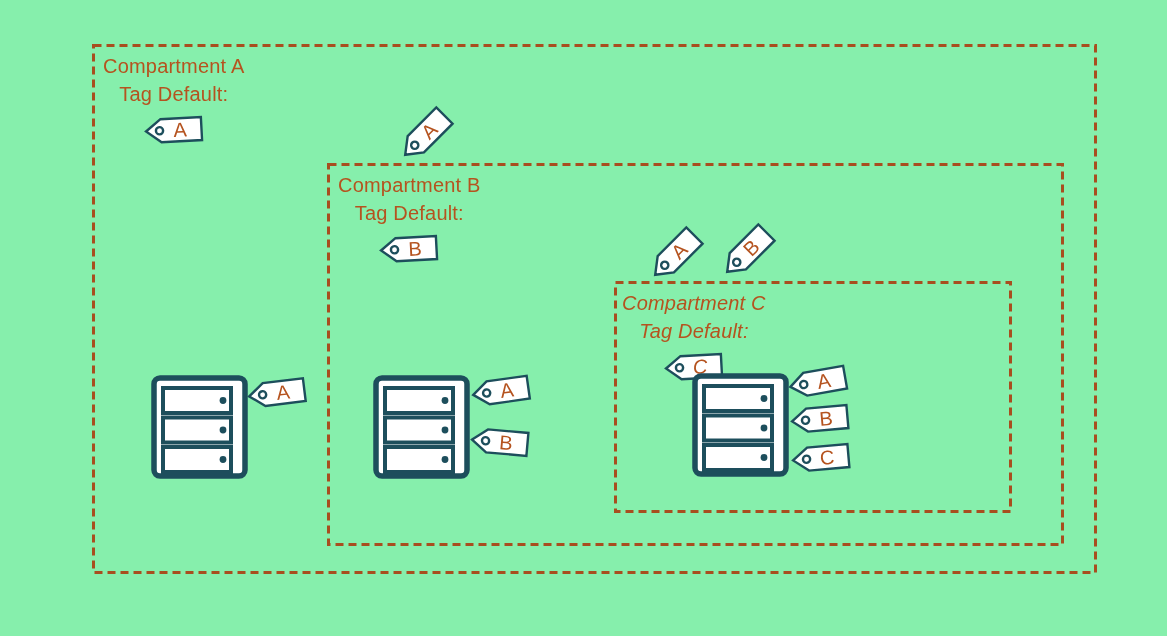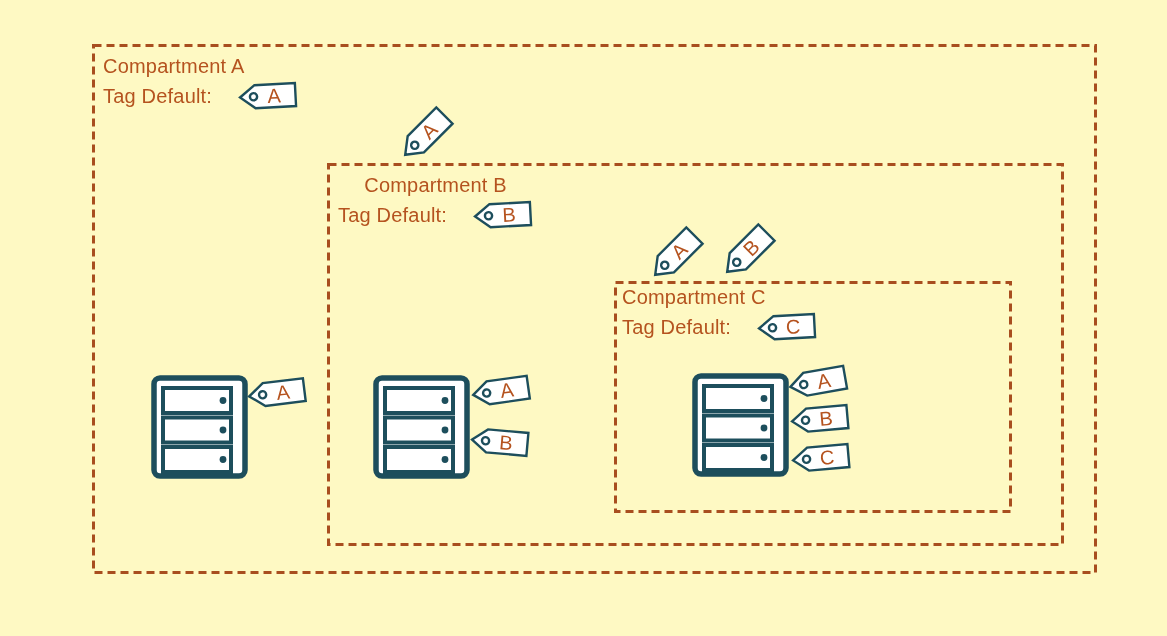--- a/index.html
+++ b/index.html
@@ -1,26 +1,26 @@
 <!DOCTYPE html>
 <html><head>
 <meta charset="utf-8">
 <style>
   html,body{margin:0;padding:0;background:#ffffff;}
   .canvas{
     position:relative;
     width:1167px;height:636px;
-    background:#fef9c3;
+    background:#86efac;
     font-family:"Liberation Sans", sans-serif;
     overflow:hidden;
   }
   .box-svg{position:absolute;overflow:visible;}
   .comp-label{position:absolute;color:#b5531f;}
   .comp-title{font-size:20px;line-height:26px;letter-spacing:0.2px;}
-  .tag-row{display:flex;align-items:center;gap:26px;margin-top:2px;}
+  .tag-row{display:flex;align-items:center;gap:8px;margin-top:2px;flex-direction:column;}
   .tagdef{font-size:20px;line-height:26px;letter-spacing:0.2px;}
   .tag-svg{overflow:visible;display:block;}
   .abs{position:absolute;}
   .inline-tag{transform:rotate(-3deg);}
   text.tag-letter{
     font-family:"Liberation Sans", sans-serif;
     font-size:20px;
     fill:#b5531f;
     text-anchor:middle;
   }
@@ -59,21 +59,21 @@
     <div class="tag-row">
       <span class="tagdef">Tag Default:</span>
       <svg class="tag-svg inline-tag" width="60" height="30" viewBox="0 0 60 30">
         <polygon points="2,15 17,3.5 57.5,3.5 57.5,26.5 17,26.5" fill="#ffffff" stroke="#1d4e5c" stroke-width="2.4"></polygon>
         <circle cx="15.5" cy="15" r="3.6" fill="#ffffff" stroke="#1d4e5c" stroke-width="2.4"></circle>
         <text class="tag-letter" x="36" y="22">B</text>
       </svg>
     </div>
   </div>
 
-  <div class="comp-label" style="left:622px;top:284px;">
+  <div class="comp-label" style="left:622px;top:290px;font-style:italic;">
     <div class="comp-title">Compartment C</div>
     <div class="tag-row">
       <span class="tagdef">Tag Default:</span>
       <svg class="tag-svg inline-tag" width="60" height="30" viewBox="0 0 60 30">
         <polygon points="2,15 17,3.5 57.5,3.5 57.5,26.5 17,26.5" fill="#ffffff" stroke="#1d4e5c" stroke-width="2.4"></polygon>
         <circle cx="15.5" cy="15" r="3.6" fill="#ffffff" stroke="#1d4e5c" stroke-width="2.4"></circle>
         <text class="tag-letter" x="36" y="22">C</text>
       </svg>
     </div>
   </div>

